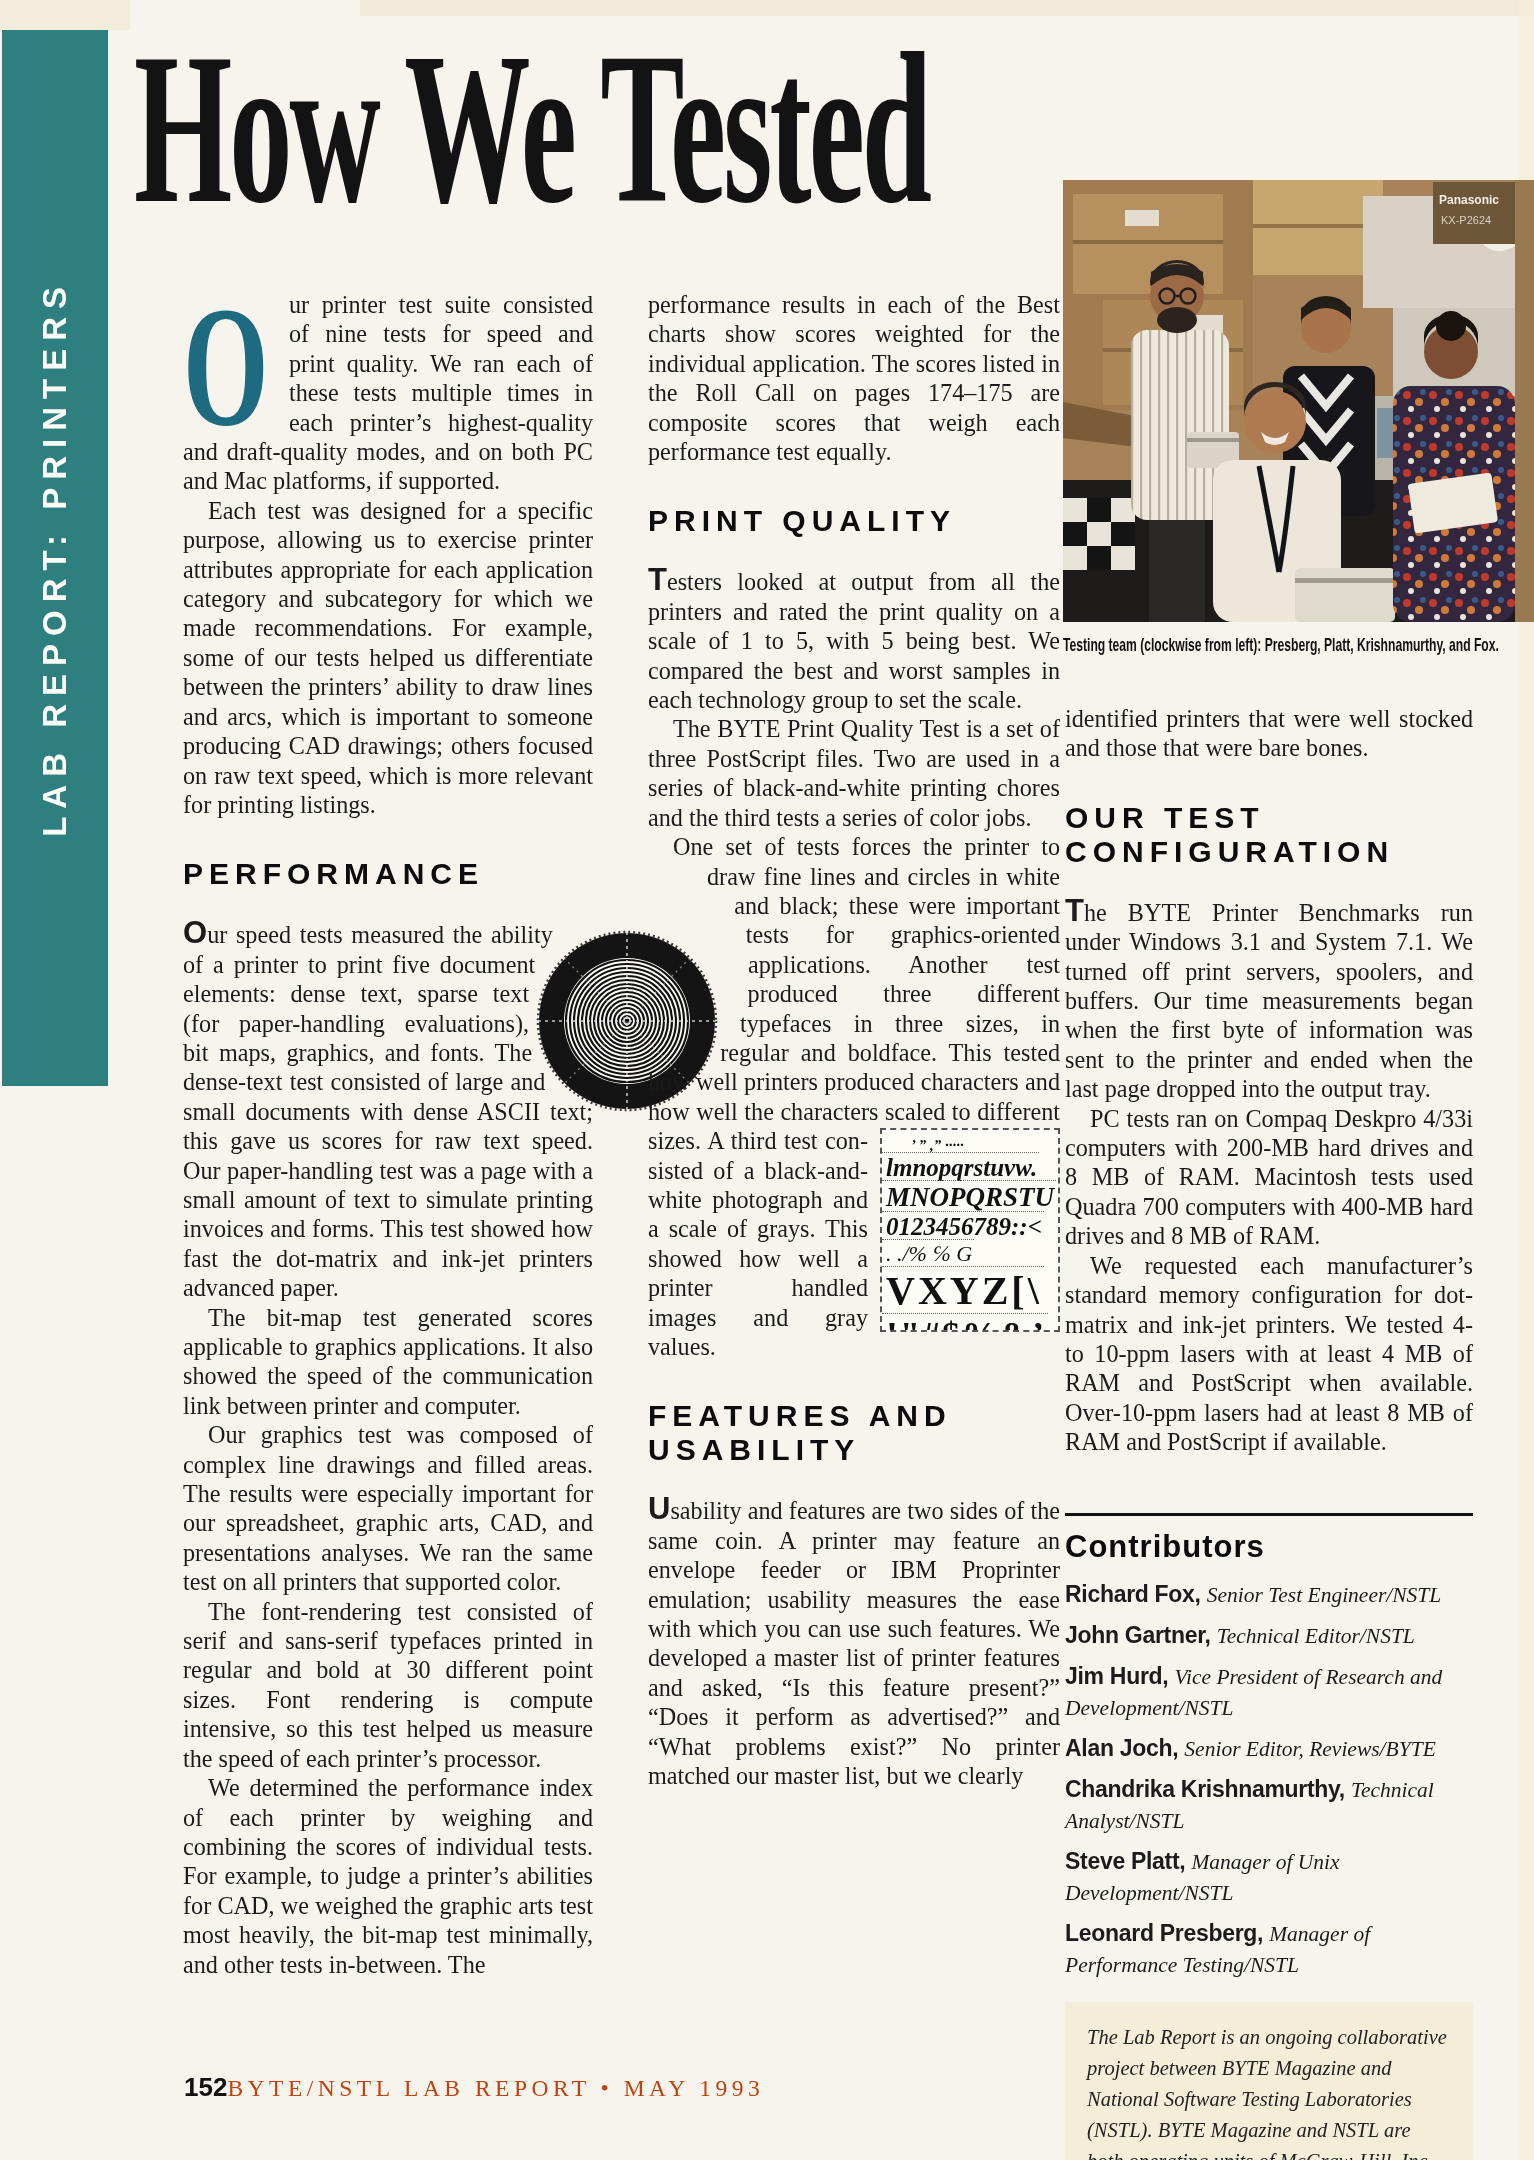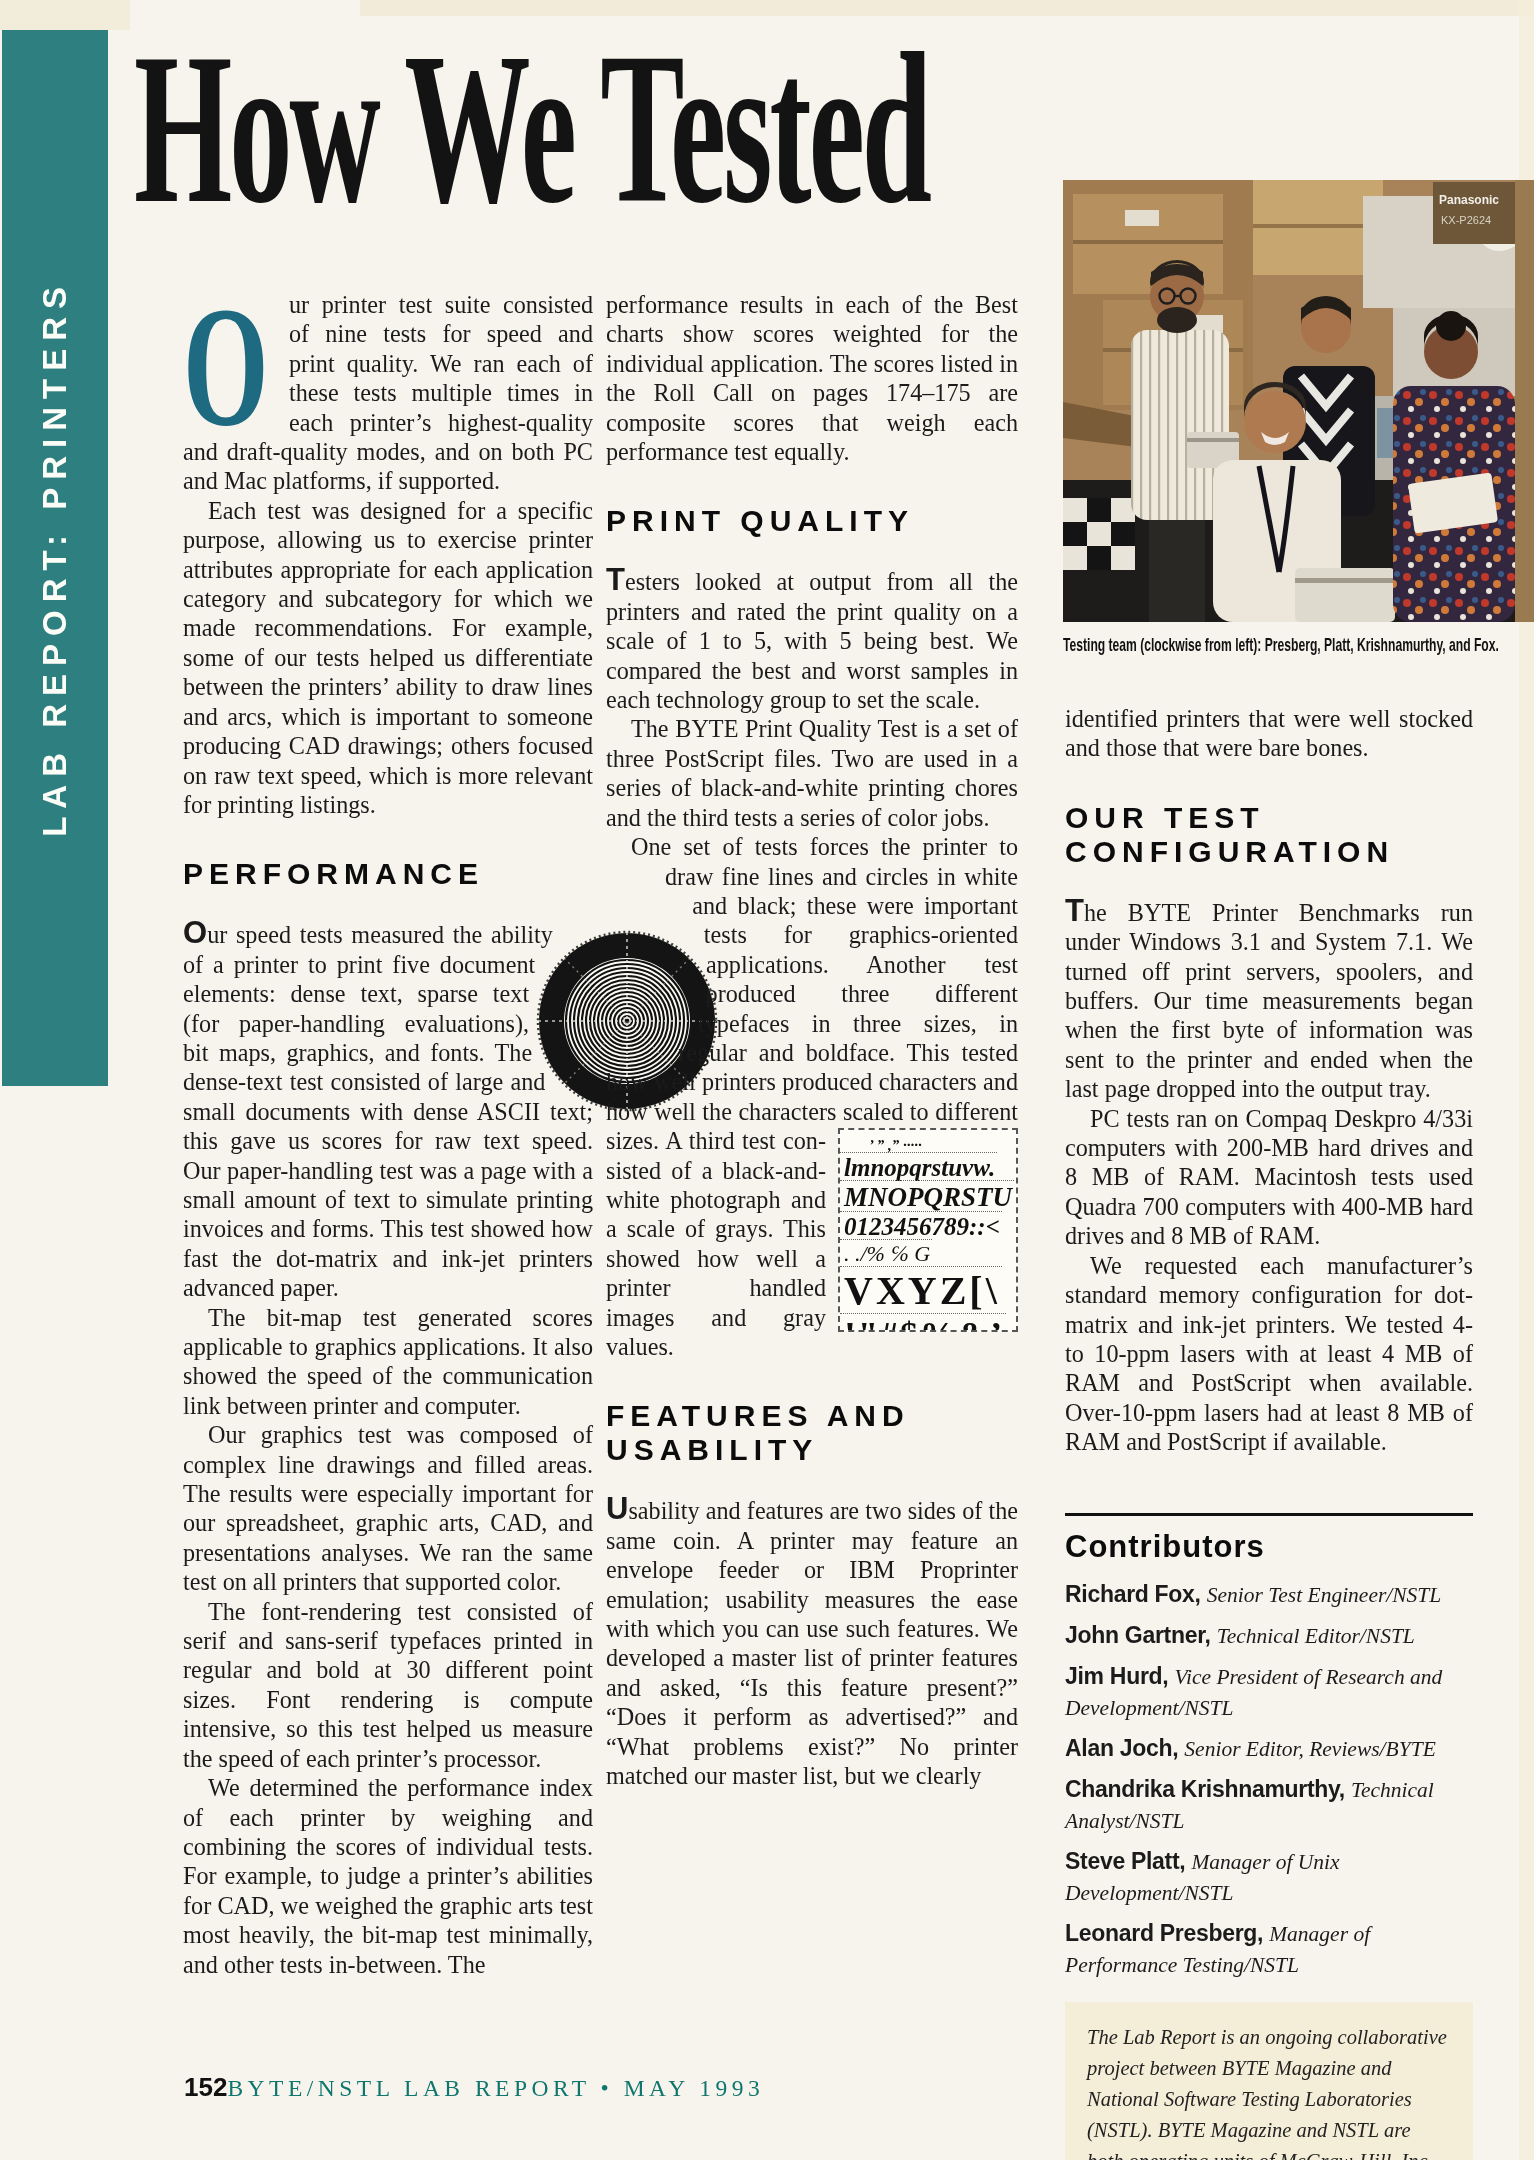--- a/index.html
+++ b/index.html
@@ -58,21 +58,21 @@
            letter-spacing:1px;color:#0c0c0c;margin:0 0 18px 0;text-align:left;}
   p.contrib{margin:0 0 10px 0;text-align:left;line-height:29px;text-indent:0;}
   .cname{font-family:"Liberation Sans",sans-serif;font-weight:bold;font-size:23px;letter-spacing:-.3px;}
   .crole{font-style:italic;font-size:21.5px;}
   
   .notebox{margin-top:22px;background:#f4eed8;padding:20px 22px 24px 22px;
            font-style:italic;font-size:20.5px;line-height:31px;text-align:left;color:#222;}
   
   .footer{left:184px;top:2072px;white-space:nowrap;}
   .fpage{font-family:"Liberation Sans",sans-serif;font-weight:bold;font-size:26px;color:#111;text-align:right;}
-  .ftext{font-family:"Liberation Serif",serif;font-size:23.5px;letter-spacing:4.5px;color:#0f766e;}
+  .ftext{font-family:"Liberation Serif",serif;font-size:23.5px;letter-spacing:4.5px;color:#c2410c;}
 </style>
 </head>
 <body>
 
 <div class="abs strip-top"></div>
 <div class="abs strip-corner"></div>
 <div class="abs strip-right"></div>
 
 <div class="abs sidebar">
   <span class="sidebar-label">LAB REPORT: PRINTERS</span>
@@ -126,21 +126,21 @@
   <p>
     <span class="wrapR"></span>
     <span class="lead">O</span><span>ur speed tests measured the ability of a printer to print five document elements: dense text, sparse text (for paper-handling evaluations), bit maps, graphics, and fonts. The dense-text test consisted of large and small documents with dense ASCII text; this gave us scores for raw text speed. Our paper-handling test was a page with a small amount of text to simulate printing invoices and forms. This test showed how fast the dot-matrix and ink-jet printers advanced paper.</span>
   </p>
   <p class="ind">The bit-map test generated scores applicable to graphics applications. It also showed the speed of the communication link between printer and computer.</p>
   <p class="ind">Our graphics test was composed of complex line drawings and filled areas. The results were especially important for our spreadsheet, graphic arts, CAD, and presentations analyses. We ran the same test on all printers that supported color.</p>
   <p class="ind">The font-rendering test consisted of serif and sans-serif typefaces printed in regular and bold at 30 different point sizes. Font rendering is compute intensive, so this test helped us measure the speed of each printer’s processor.</p>
   <p class="ind">We determined the performance index of each printer by weighing and combining the scores of individual tests. For example, to judge a printer’s abilities for CAD, we weighed the graphic arts test most heavily, the bit-map test minimally, and other tests in-between. The</p>
 </div>
 
-<div class="abs col" style="left:606px;top:290px;width:412px;">
+<div class="abs col" style="left:648px;top:290px;width:412px;">
   <p>performance results in each of the Best charts show scores weighted for the individual application. The scores listed in the Roll Call on pages 174–175 are composite scores that weigh each performance test equally.</p>
   <h2 class="sec">PRINT QUALITY</h2>
   <p>
     <span class="lead">T</span><span>esters looked at output from all the printers and rated the print quality on a scale of 1 to 5, with 5 being best. We compared the best and worst samples in each technology group to set the scale.</span>
   </p>
   <p class="ind">The BYTE Print Quality Test is a set of three PostScript files. Two are used in a series of black-and-white printing chores and the third tests a series of color jobs.</p>
   <p class="ind">
     <span class="wrapL"></span>
     <span>One set of tests forces the printer to draw fine lines and circles in white and black; these were important tests for graphics-oriented applications. Another test produced three different typefaces in three sizes, in regular and boldface. This tested how well printers produced characters and how well the characters scaled to different sizes. A third test con-</span>
     <span class="fontbox">

